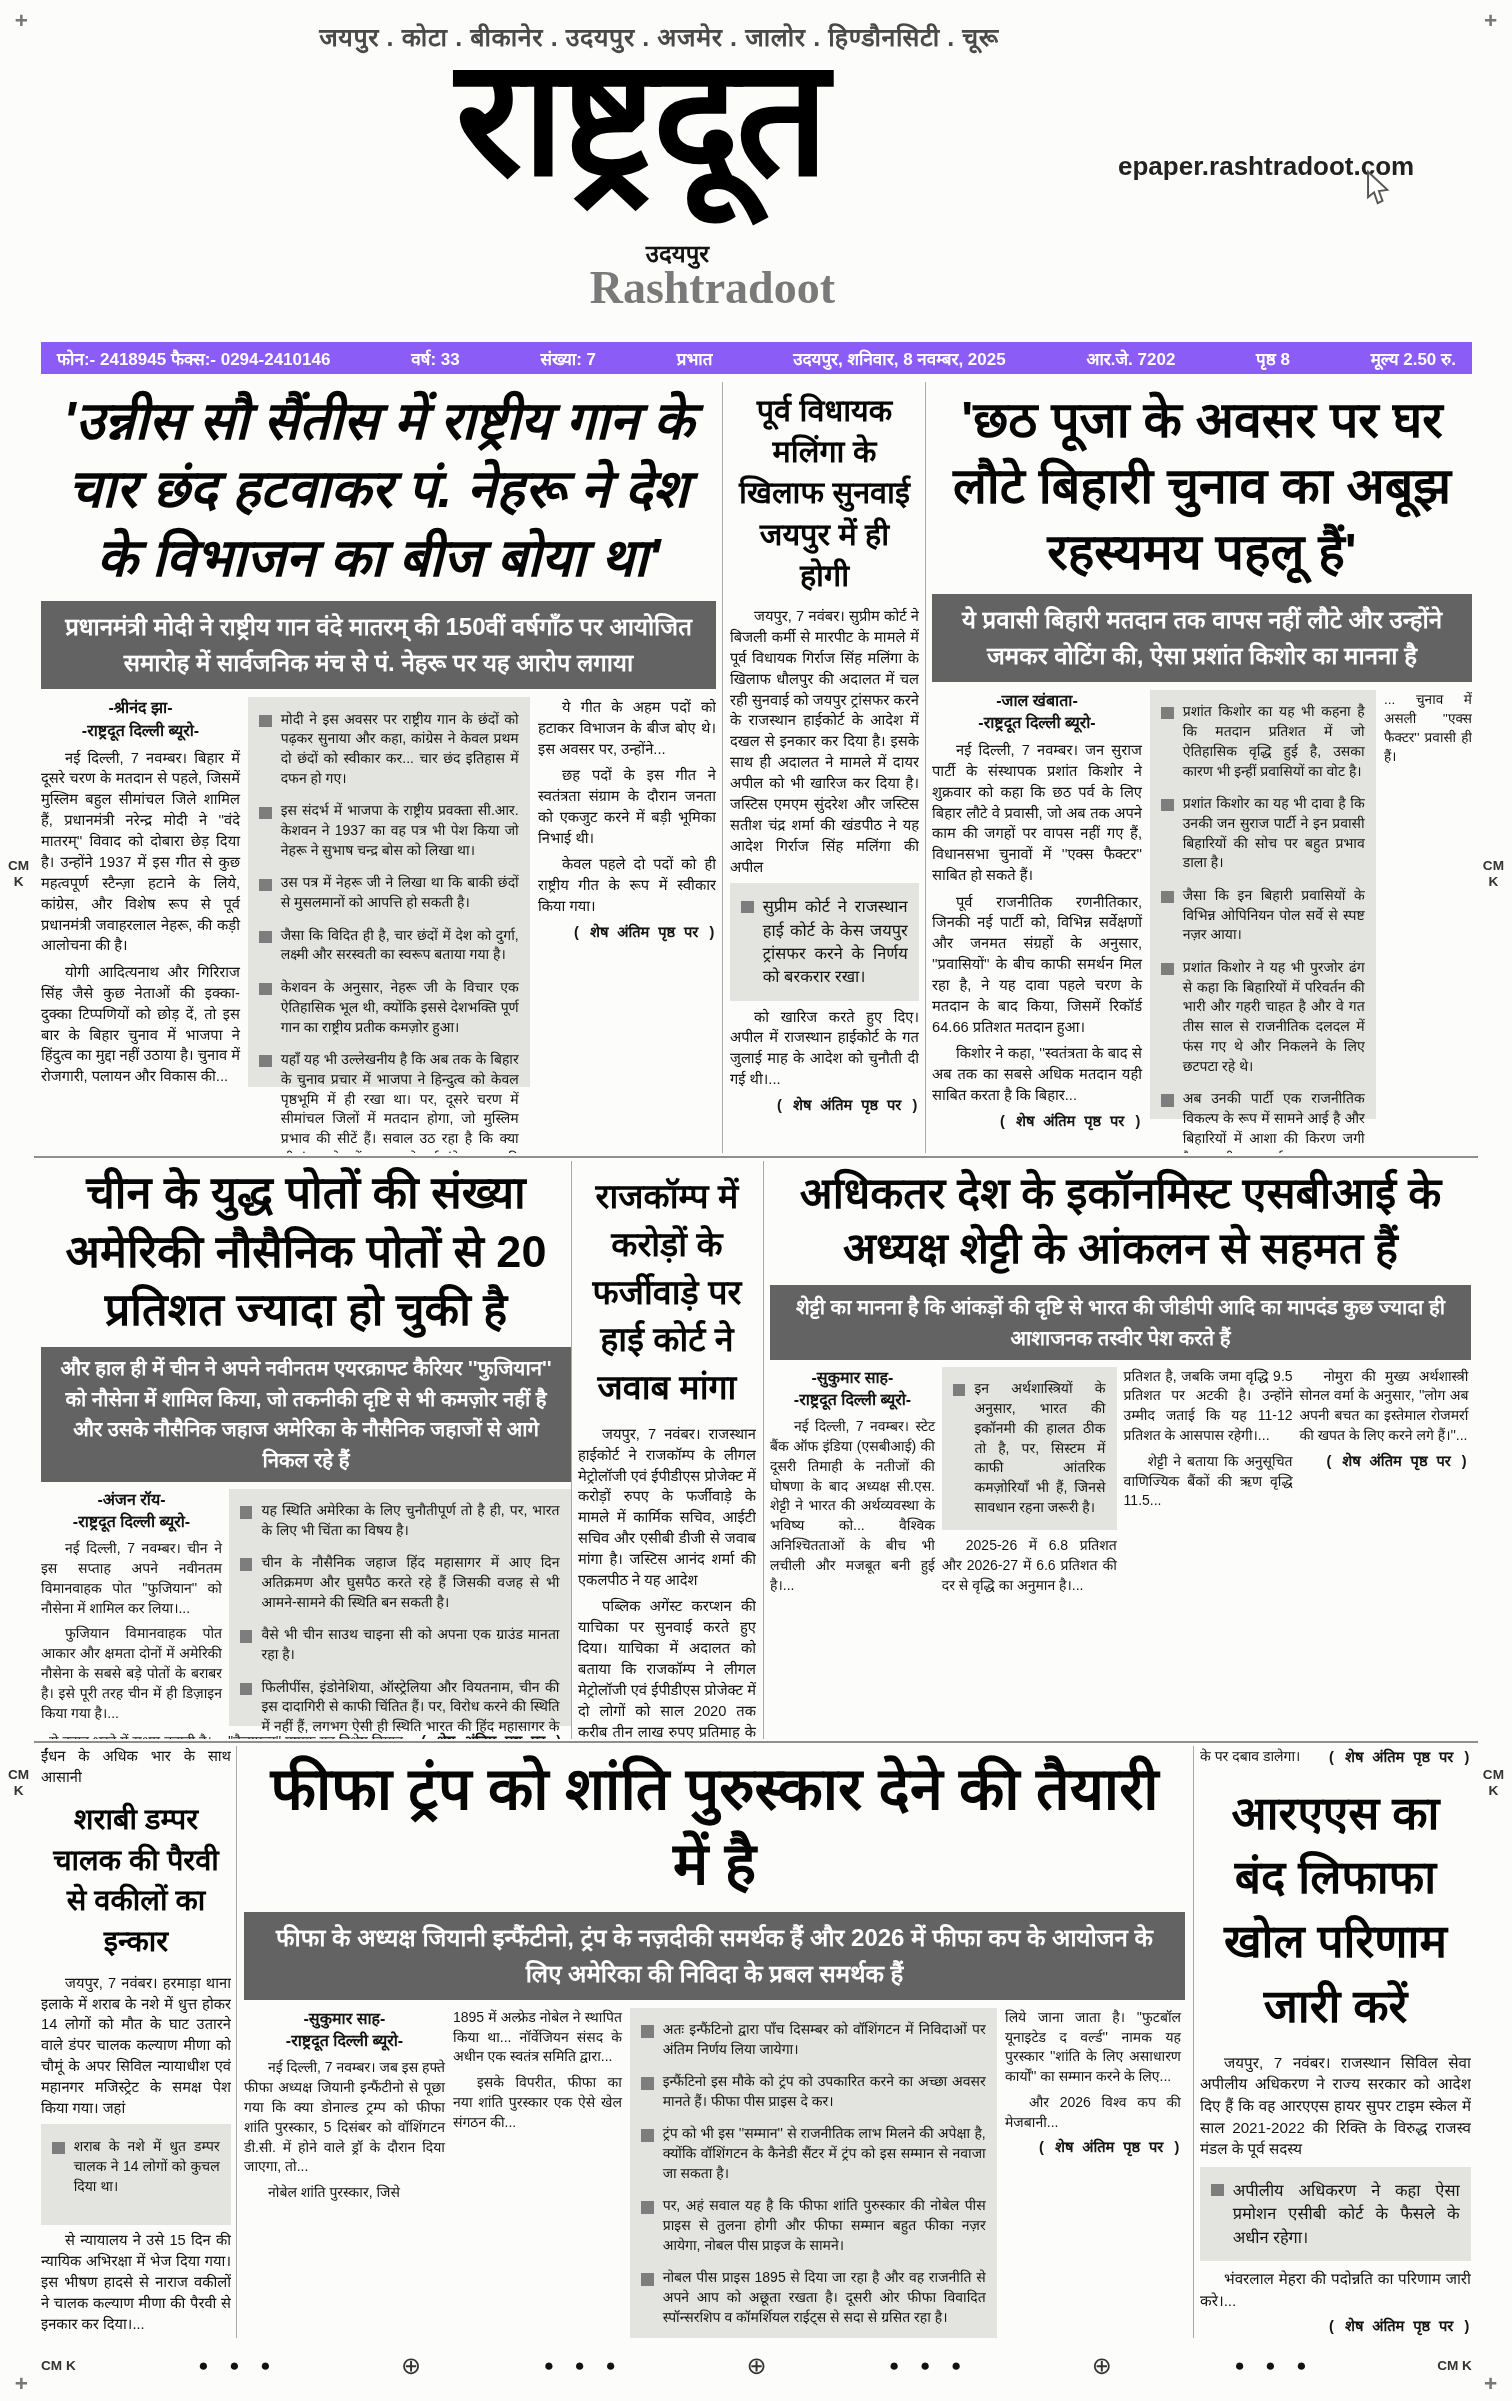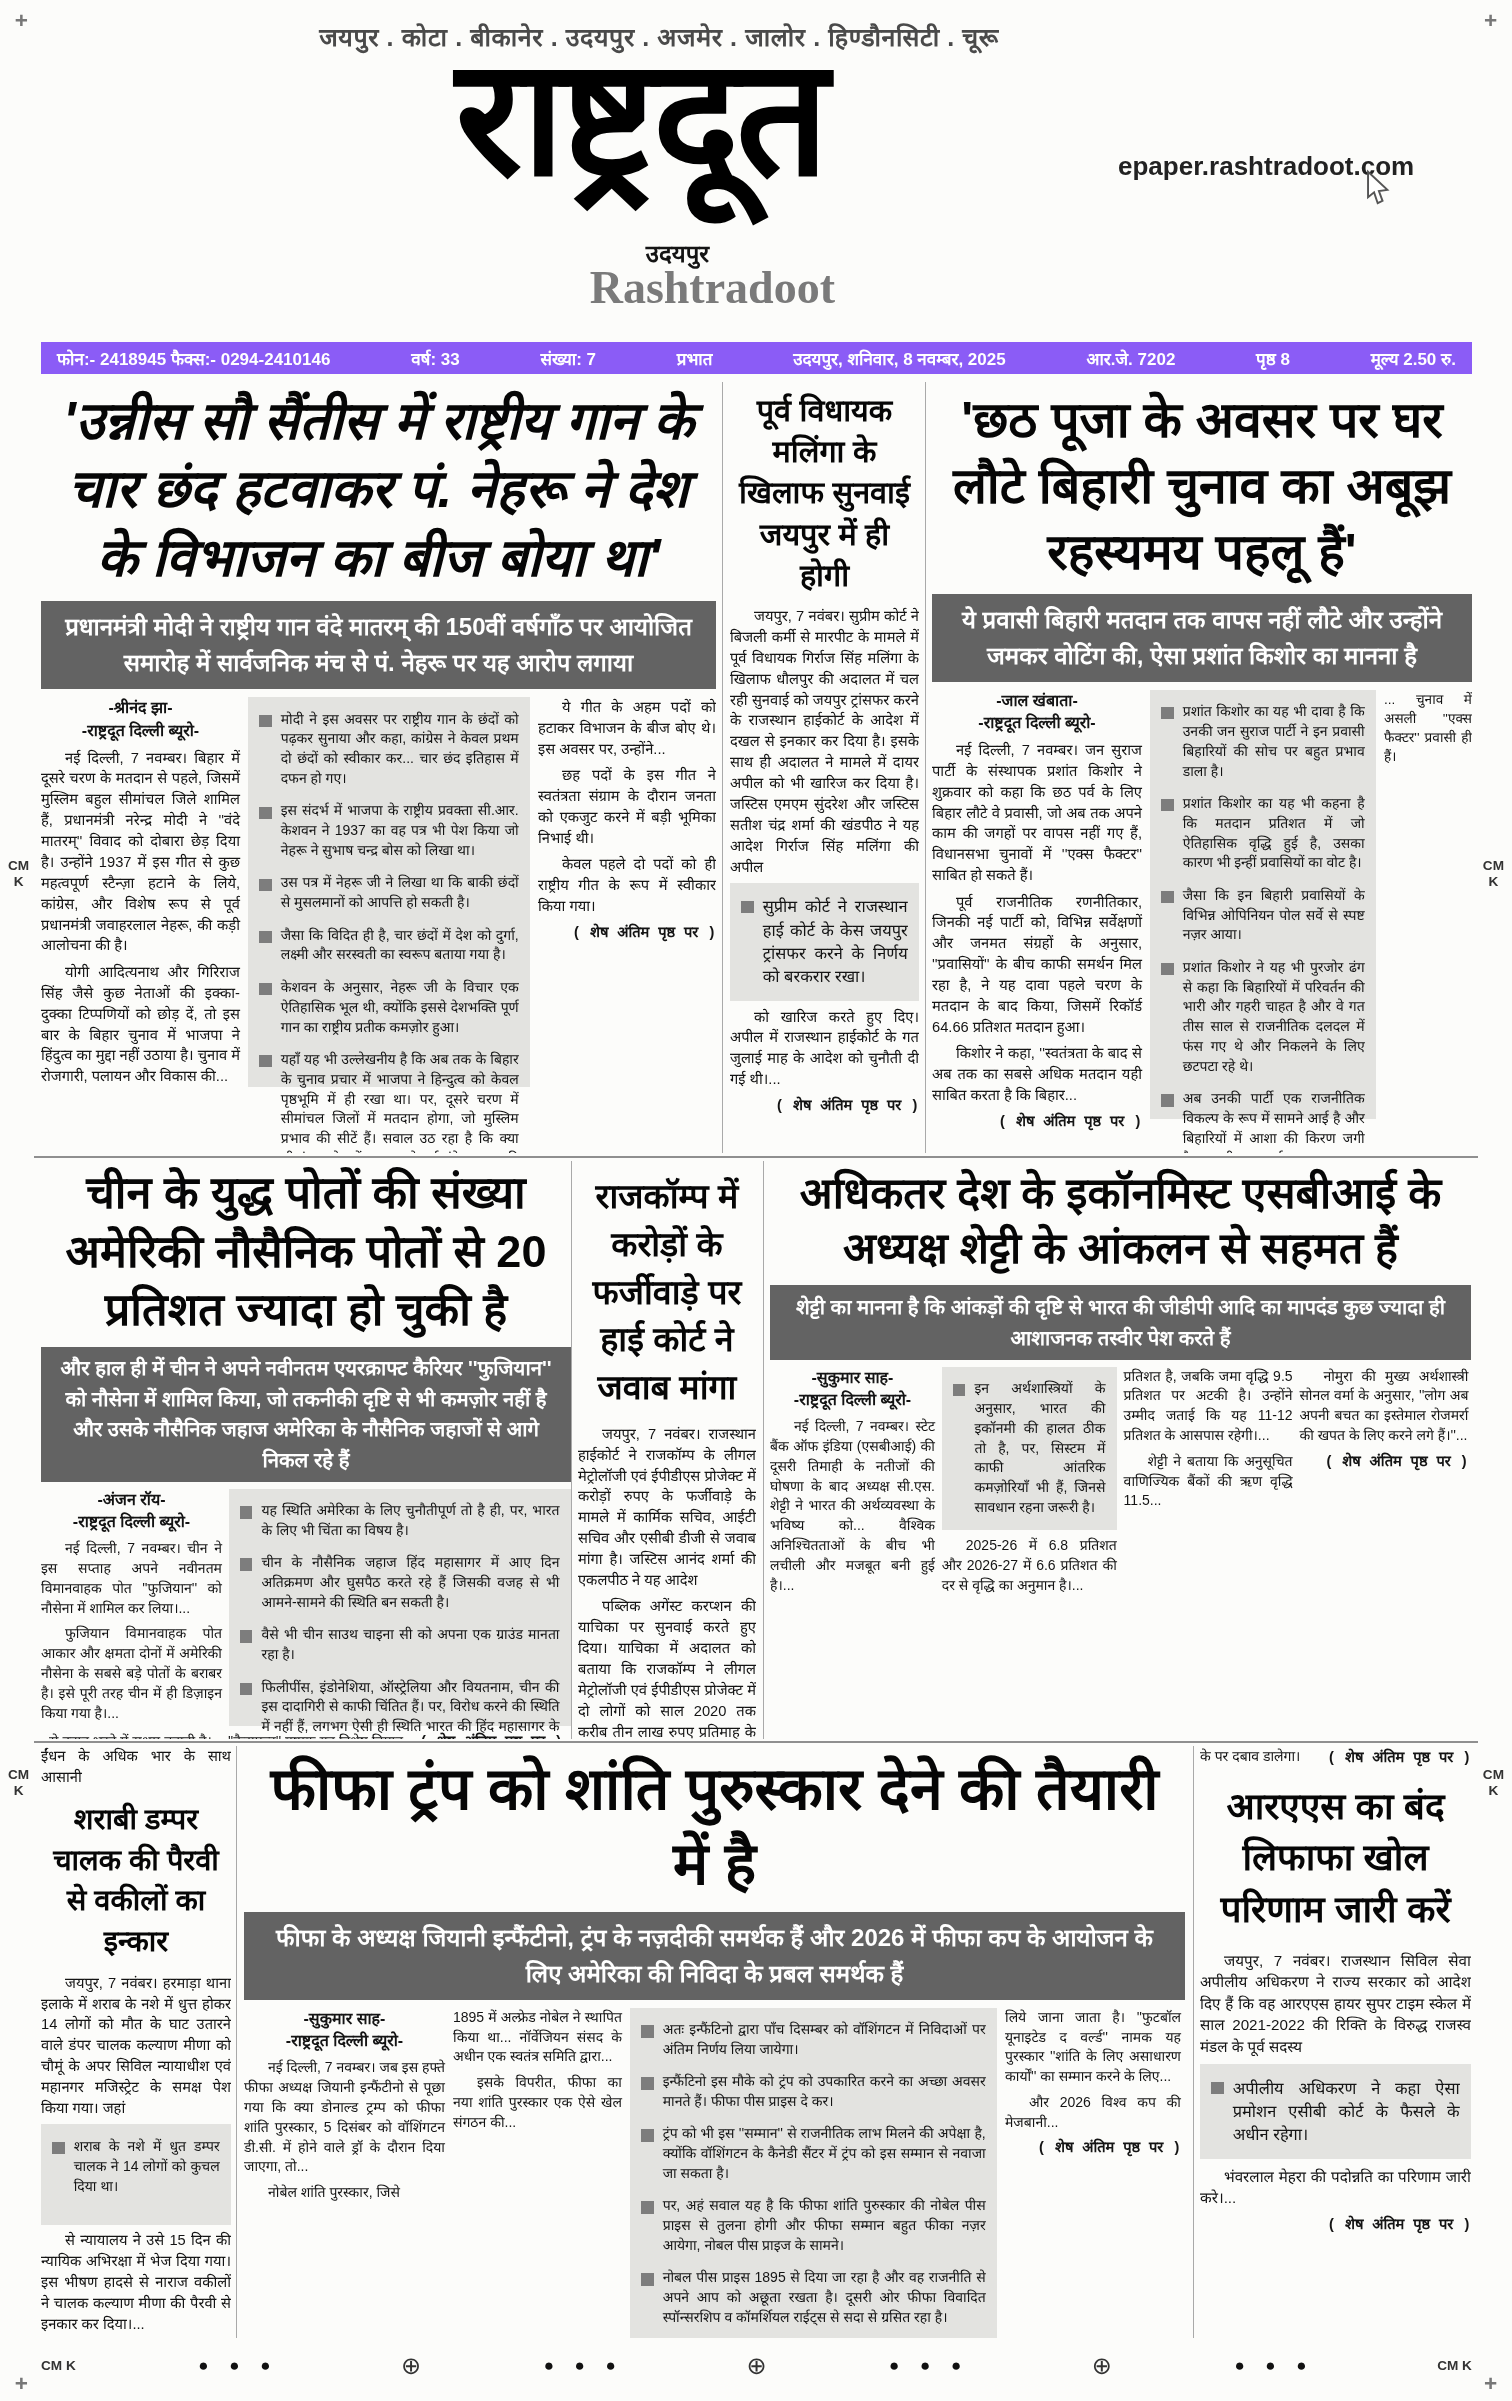--- a/index.html
+++ b/index.html
@@ -164,25 +164,25 @@
           <div>-राष्ट्रदूत दिल्ली ब्यूरो-</div>
         </div>
         <p>नई दिल्ली, 7 नवम्बर। जन सुराज पार्टी के संस्थापक प्रशांत किशोर ने शुक्रवार को कहा कि छठ पर्व के लिए बिहार लौटे वे प्रवासी, जो अब तक अपने काम की जगहों पर वापस नहीं गए हैं, विधानसभा चुनावों में ''एक्स फैक्टर'' साबित हो सकते हैं।</p>
         <p>पूर्व राजनीतिक रणनीतिकार, जिनकी नई पार्टी को, विभिन्न सर्वेक्षणों और जनमत संग्रहों के अनुसार, ''प्रवासियों'' के बीच काफी समर्थन मिल रहा है, ने यह दावा पहले चरण के मतदान के बाद किया, जिसमें रिकॉर्ड 64.66 प्रतिशत मतदान हुआ।</p>
         <p>किशोर ने कहा, ''स्वतंत्रता के बाद से अब तक का सबसे अधिक मतदान यही साबित करता है कि बिहार...</p>
         <div class="cont">( शेष अंतिम पृष्ठ पर )</div>
       </div>
       <div class="gbox" style="width:226px;">
         <div class="bullet">
             <span class="sq"></span>
+            <span class="bt">प्रशांत किशोर का यह भी कहना है कि मतदान प्रतिशत में जो ऐतिहासिक वृद्धि हुई है, उसका कारण भी इन्हीं प्रवासियों का वोट है।</span>
+          </div>
+        <div class="bullet">
+            <span class="sq"></span>
             <span class="bt">प्रशांत किशोर का यह भी दावा है कि उनकी जन सुराज पार्टी ने इन प्रवासी बिहारियों की सोच पर बहुत प्रभाव डाला है।</span>
-          </div>
-        <div class="bullet">
-            <span class="sq"></span>
-            <span class="bt">प्रशांत किशोर का यह भी कहना है कि मतदान प्रतिशत में जो ऐतिहासिक वृद्धि हुई है, उसका कारण भी इन्हीं प्रवासियों का वोट है।</span>
           </div>
         <div class="bullet">
             <span class="sq"></span>
             <span class="bt">जैसा कि इन बिहारी प्रवासियों के विभिन्न ओपिनियन पोल सर्वे से स्पष्ट नज़र आया।</span>
           </div>
         <div class="bullet">
             <span class="sq"></span>
             <span class="bt">प्रशांत किशोर ने यह भी पुरजोर ढंग से कहा कि बिहारियों में परिवर्तन की भारी और गहरी चाहत है और वे गत तीस साल से राजनीतिक दलदल में फंस गए थे और निकलने के लिए छटपटा रहे थे।</span>
           </div>
         <div class="bullet">
@@ -348,21 +348,21 @@
         <div class="cont">( शेष अंतिम पृष्ठ पर )</div>
       </div>
     </div>
   </div>
 
   <div class="abs band" style="left:1200px;top:1746px;width:271px;height:592px;">
     <div style="display:flex;justify-content:space-between;font-size:14px;">
       <span>के पर दबाव डालेगा।</span>
       <span class="cont" style="margin-top:0;">( शेष अंतिम पृष्ठ पर )</span>
     </div>
-    <div class="headline" style="font-size:37px;line-height:1.4;padding:14.7px 5.6px 13.6px;">आरएएस का बंद लिफाफा खोल परिणाम जारी करें</div>
+    <div class="headline" style="font-size:46px;line-height:1.4;padding:14.7px 5.6px 13.6px;">आरएएस का बंद लिफाफा खोल परिणाम जारी करें</div>
     <div class="body" style="font-size:15.2px;">
       <p>जयपुर, 7 नवंबर। राजस्थान सिविल सेवा अपीलीय अधिकरण ने राज्य सरकार को आदेश दिए हैं कि वह आरएएस हायर सुपर टाइम स्केल में साल 2021-2022 की रिक्ति के विरुद्ध राजस्व मंडल के पूर्व सदस्य</p>
     </div>
     <div class="gbox" style="margin:6.8px 0;">
       <div class="bullet" style="margin-bottom:0;">
           <span class="sq"></span>
           <span class="bt" style="font-size:16.4px;">अपीलीय अधिकरण ने कहा ऐसा प्रमोशन एसीबी कोर्ट के फैसले के अधीन रहेगा।</span>
         </div>
     </div>
     <div class="body" style="font-size:15.2px;">

